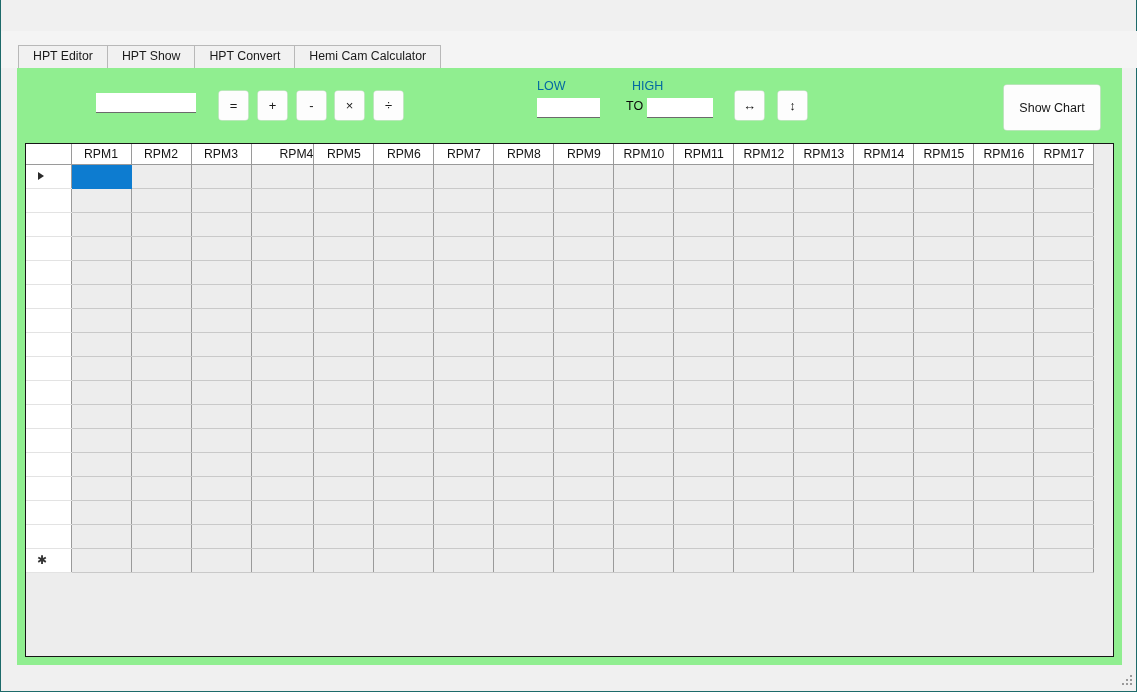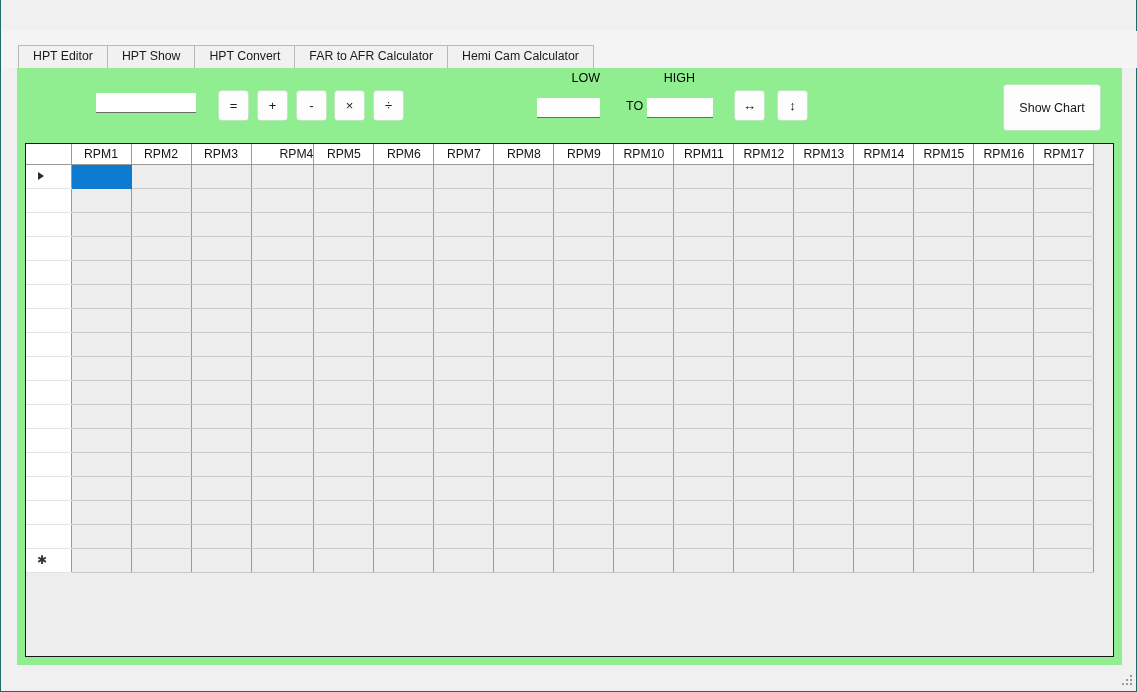--- a/index.html
+++ b/index.html
@@ -141,24 +141,24 @@
     font-family: "Liberation Sans", sans-serif;
     font-size: 13px;
     color: #1c1c1c;
     line-height: 29px;
     text-align: center;
     padding: 0;
     cursor: default;
   }
   .lowhigh-label {
     position: absolute;
-    top: 3px;
+    top: 11px;
     font-size: 12.5px;
-    color: #000000;
-    text-align: right;
+    color: #0369a1;
+    text-align: left;
   }
   .lh-input {
     position: absolute;
     top: 30px;
     width: 63px; height: 20px;
     background: #ffffff;
     border: none;
     border-bottom: 1px solid #6b6b6b;
     box-sizing: border-box;
     font-family: "Liberation Sans", sans-serif;
@@ -289,21 +289,20 @@
 <body>
 
 <div class="window">
 
 
   <div class="tabstrip">
     <div class="tabs">
       <div class="tab">HPT Editor</div>
       <div class="tab">HPT Show</div>
       <div class="tab">HPT Convert</div>
-      <div class="tab">FAR to AFR Calculator</div>
       <div class="tab">Hemi Cam Calculator</div>
     </div>
   </div>
 
   <div class="panel">
 
     <div class="toolbar">
 
       <input class="value-input" type="text" value="" style="">
 

